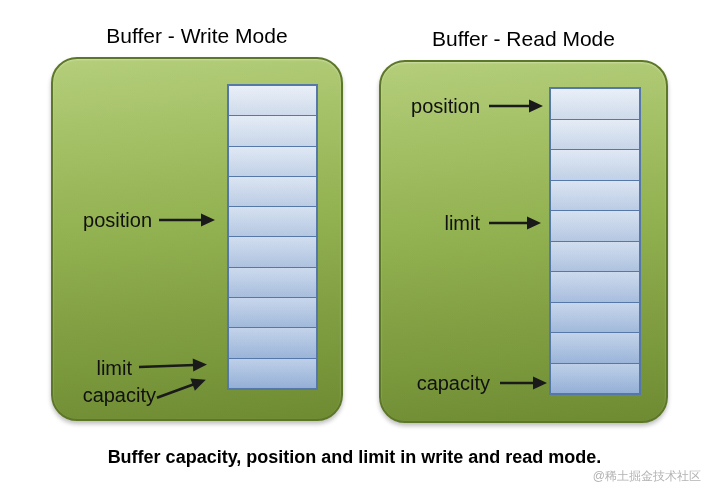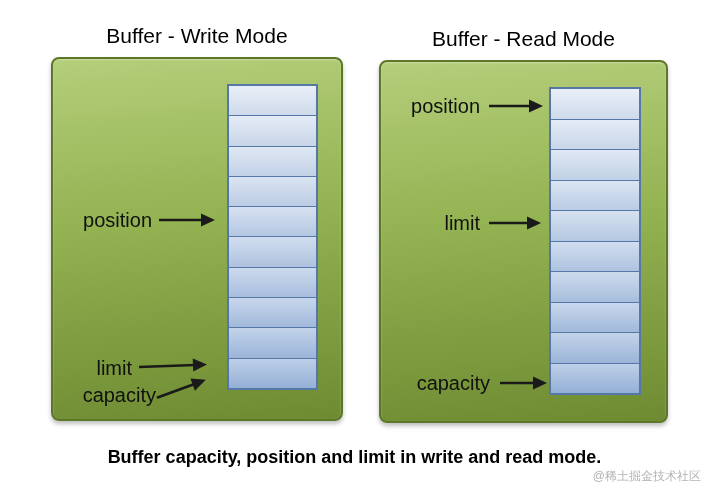--- a/index.html
+++ b/index.html
@@ -24,21 +24,21 @@
   }
   .abs{position:absolute;}
   .diagram-title{
     font-size:21px;
     font-weight:400;
     color:#000000;
     text-align:center;
     white-space:nowrap;
   }
   .panel{
-    border-radius:8px;
+    border-radius:26px;
     border:2px solid var(--panel-border);
     background:linear-gradient(175deg, var(--panel-gradient-top) 0%, #93b251 45%, var(--panel-gradient-bottom) 100%);
     box-shadow:0 3px 4px rgba(0,0,0,0.25), inset 0 1px 2px rgba(255,255,255,0.35);
   }
   .cells{
     display:flex;
     flex-direction:column;
     border:2px solid var(--cell-border);
     background:linear-gradient(var(--cell-gradient-top), var(--cell-gradient-bottom));
   }

